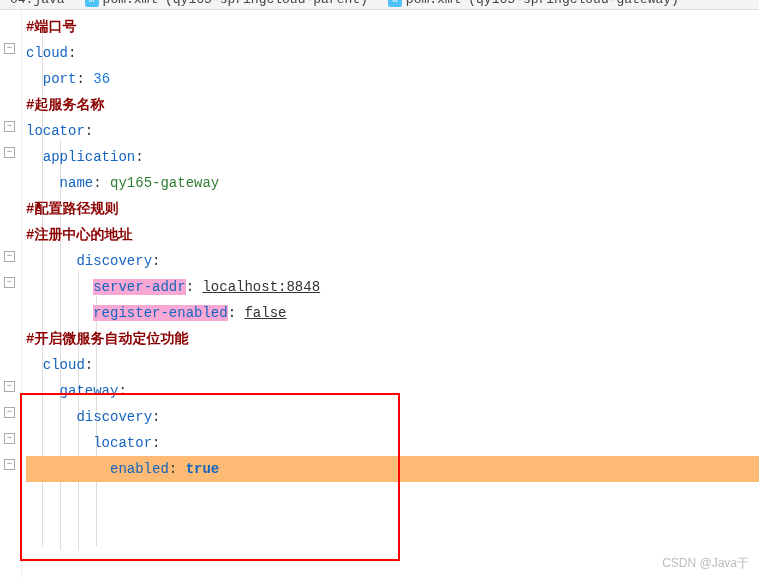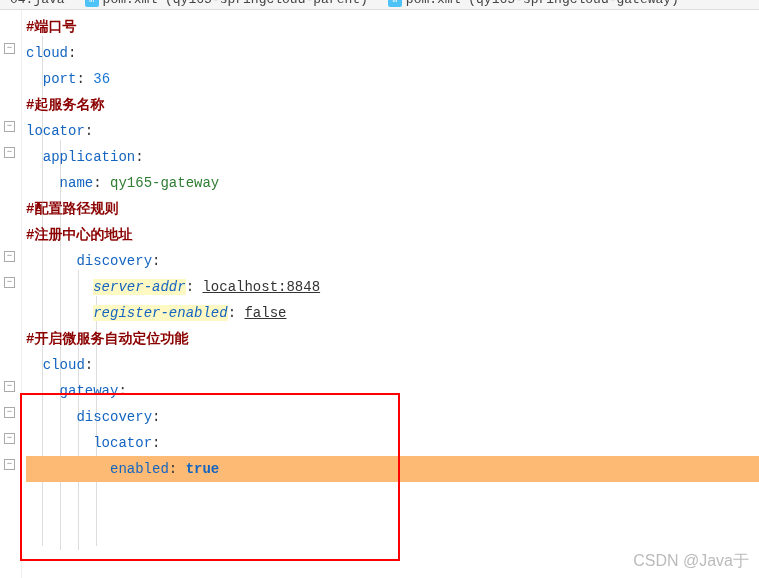--- a/index.html
+++ b/index.html
@@ -78,21 +78,21 @@
       white-space: pre;
       position: relative;
     }
     .comment { color: #8B0000; font-weight: bold; }
     .key { color: #1565C0; }
     .colon { color: #333; }
     .value-num { color: #1976D2; }
     .value-str { color: #2E7D32; font-weight: normal; }
     .value-plain { color: #333; text-decoration: underline; }
     .value-bool { color: #1565C0; font-weight: bold; }
-    .hl-yellow { background: #fef9c3; font-style: italic; }
+    .hl-yellow { background: #f9a8d4; }
     .hl-line { background: #fdba74; }
     .red-box {
       position: absolute;
       border: 2px solid #FF0000;
       pointer-events: none;
       left: 20px;
       top: 383px;
       width: 380px;
       height: 168px;
     }
@@ -100,21 +100,21 @@
       position: absolute;
       width: 1px;
       background: #ddd;
       top: 0;
       bottom: 0;
     }
     .watermark {
       position: absolute;
       bottom: 6px;
       right: 10px;
-      font-size: 16px;
+      font-size: 12px;
       color: #bbb;
       font-family: sans-serif;
     }
   </style>
 </head>
 <body>
 
 <div class="tabs">
   <div class="tab">
     <span>04.java</span>

